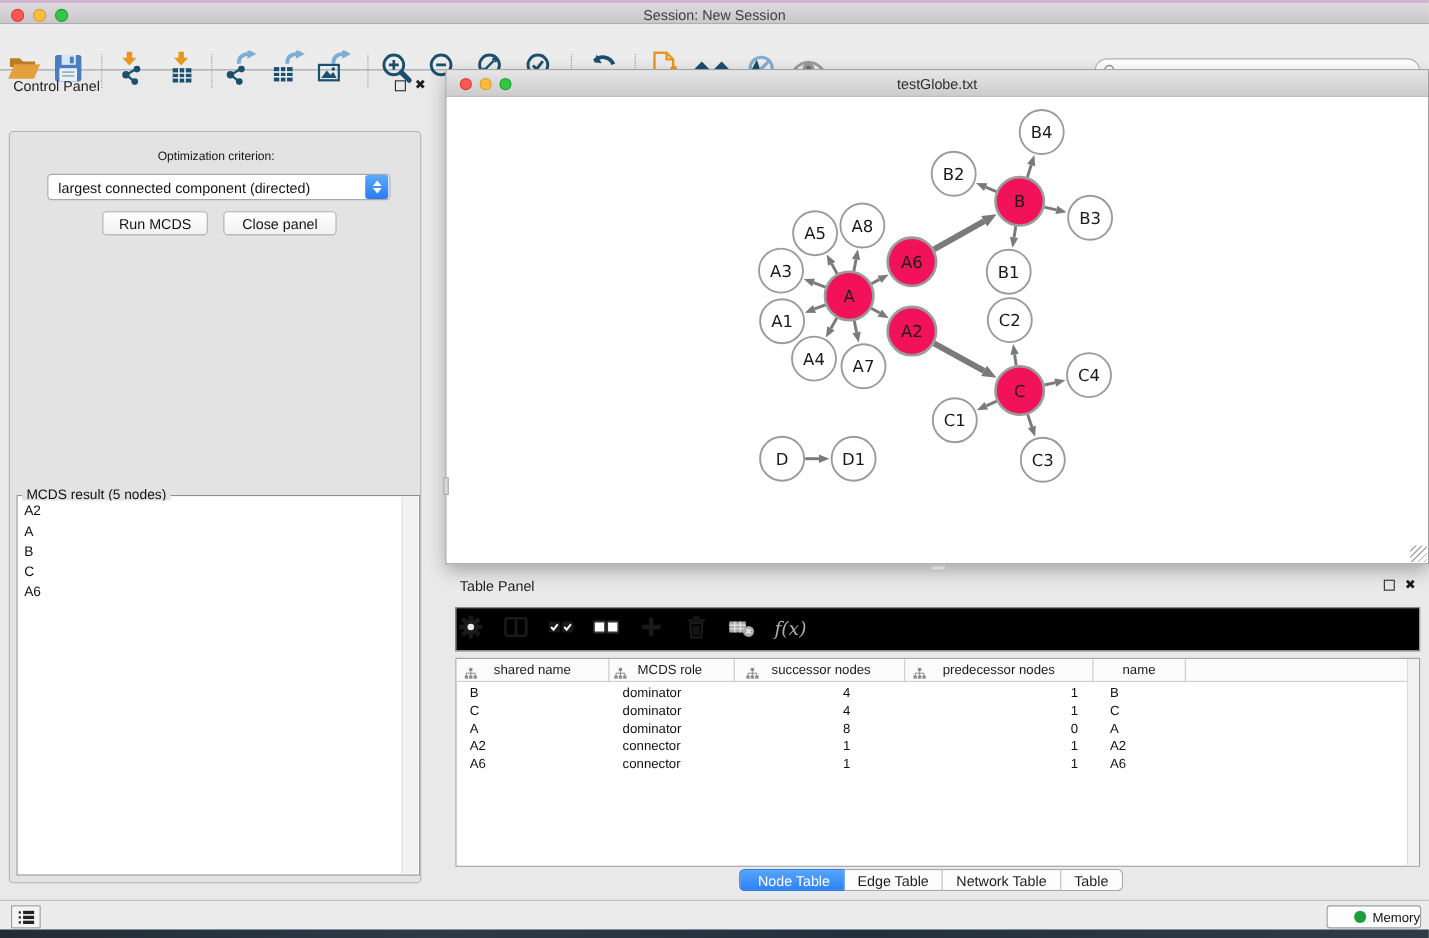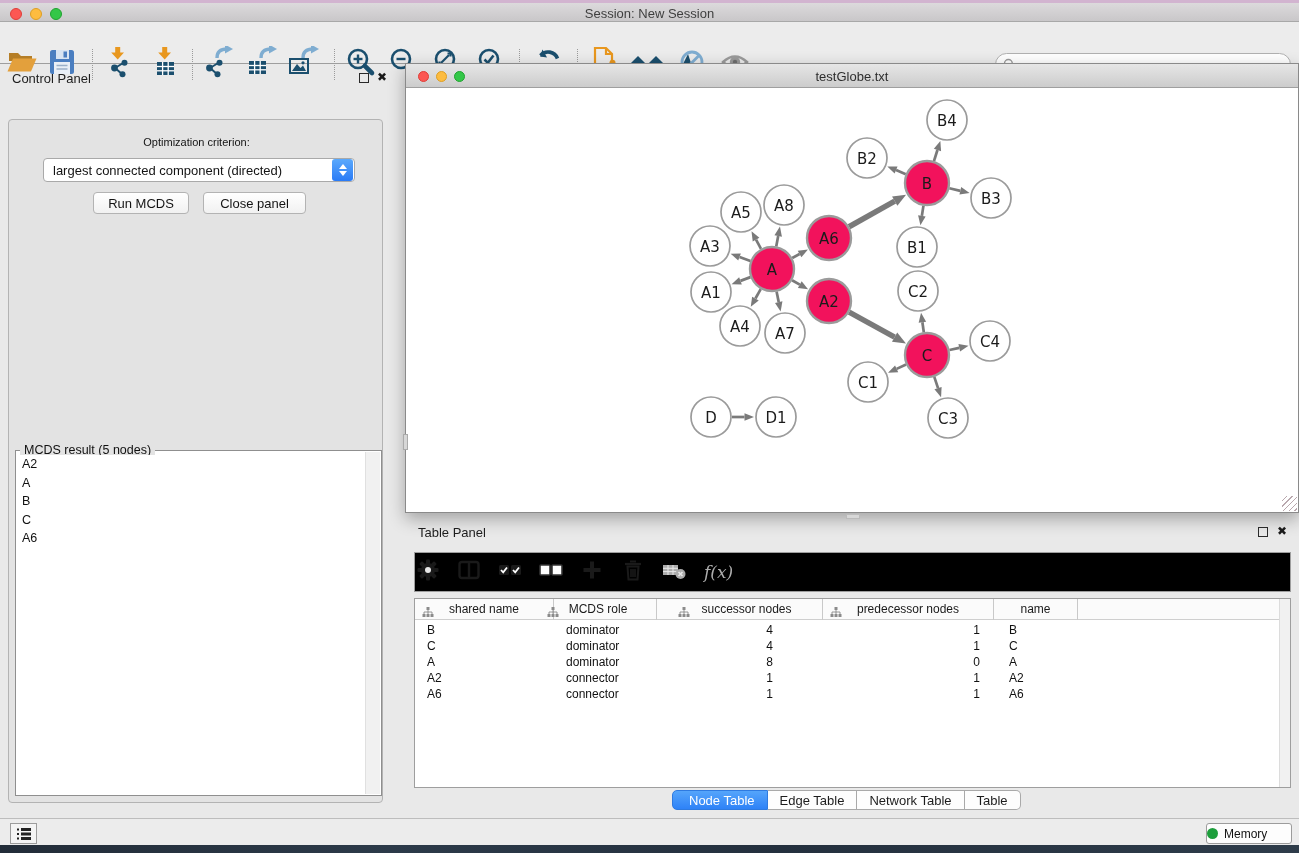--- a/index.html
+++ b/index.html
@@ -112,21 +112,21 @@
   .tp-tabs .seg { border-radius:0; }
   .tp-tabs .seg:first-child { border-radius:5px 0 0 5px;padding-left:16px; }
   .tp-tabs .seg:last-child { border-radius:0 5px 5px 0; }
 
   
   .statusbar { position:absolute; left:0; top:818px; width:1299px; height:27px;
     background:#ececec; border-top:1px solid #bdbdbd; }
   .status-list-btn { position:absolute; left:10px; top:4px; width:27px; height:21px;
     background:#f4f4f4; border:1px solid #9c9c9c; display:flex; align-items:center; justify-content:center; }
   .memory-btn { position:absolute; right:7px; top:4px; width:86px; height:21px; background:#fdfdfd;
-    border:1px solid #9c9c9c; border-radius:3px; display:flex; align-items:center; justify-content:flex-start; gap:6px;
+    border:1px solid #9c9c9c; border-radius:3px; display:flex; align-items:center; justify-content:flex-end; gap:6px;
     font-size:12px; color:#111; }
   .memory-dot { width:11px; height:11px; border-radius:50%; background:#1d9e3c; }
   .wallpaper-bottom { position:absolute; left:0; top:845px; width:1299px; height:8px;
     background:linear-gradient(90deg,#222c38,#2c3a49 30%,#24303e 60%,#2e3c4a); }
 </style>
 </head>
 <body>
 
 <div class="screen">
 
@@ -599,21 +599,21 @@
     <div class="thead" id="table-head">
         <div class="th" style="left: 0px; width: 139px;"><span class="colicon"><svg width="12" height="11" viewBox="0 0 12 11">
               <g fill="#8b8b8b">
                 <rect x="4.5" y="0" width="3" height="3"></rect>
                 <rect x="0.5" y="7" width="3" height="3"></rect>
                 <rect x="4.5" y="7" width="3" height="3"></rect>
                 <rect x="8.5" y="7" width="3" height="3"></rect>
               </g>
               <path d="M6 3 v2 M2 7 V5 H10 V7 M6 5 v2" stroke="#8b8b8b" stroke-width="0.9" fill="none"></path>
             </svg></span><span>shared name</span></div>
-        <div class="th" style="left: 125px; width: 117px; text-align: center;"><span class="colicon"><svg width="12" height="11" viewBox="0 0 12 11">
+        <div class="th" style="left: 136px; width: 117px; text-align: center;"><span class="colicon"><svg width="12" height="11" viewBox="0 0 12 11">
               <g fill="#8b8b8b">
                 <rect x="4.5" y="0" width="3" height="3"></rect>
                 <rect x="0.5" y="7" width="3" height="3"></rect>
                 <rect x="4.5" y="7" width="3" height="3"></rect>
                 <rect x="8.5" y="7" width="3" height="3"></rect>
               </g>
               <path d="M6 3 v2 M2 7 V5 H10 V7 M6 5 v2" stroke="#8b8b8b" stroke-width="0.9" fill="none"></path>
             </svg></span><span>MCDS role</span></div>
         <div class="th" style="left: 256px; width: 152px;"><span class="colicon"><svg width="12" height="11" viewBox="0 0 12 11">
               <g fill="#8b8b8b">

